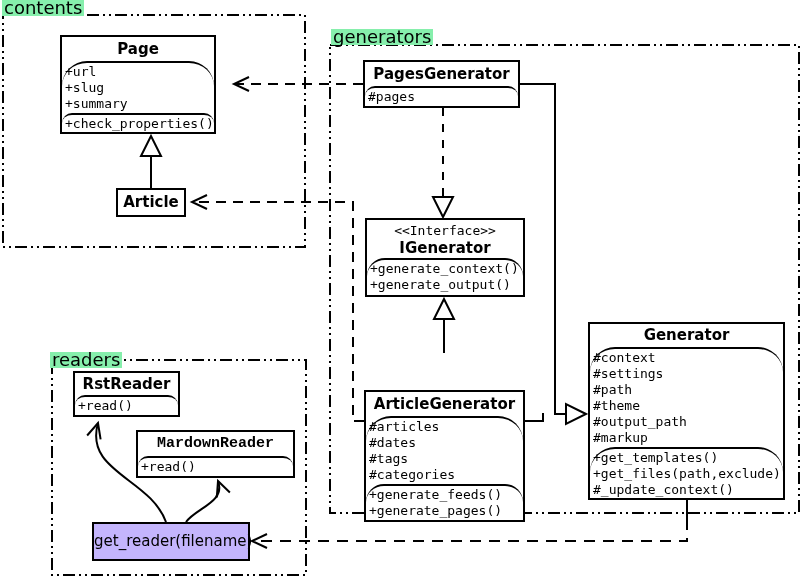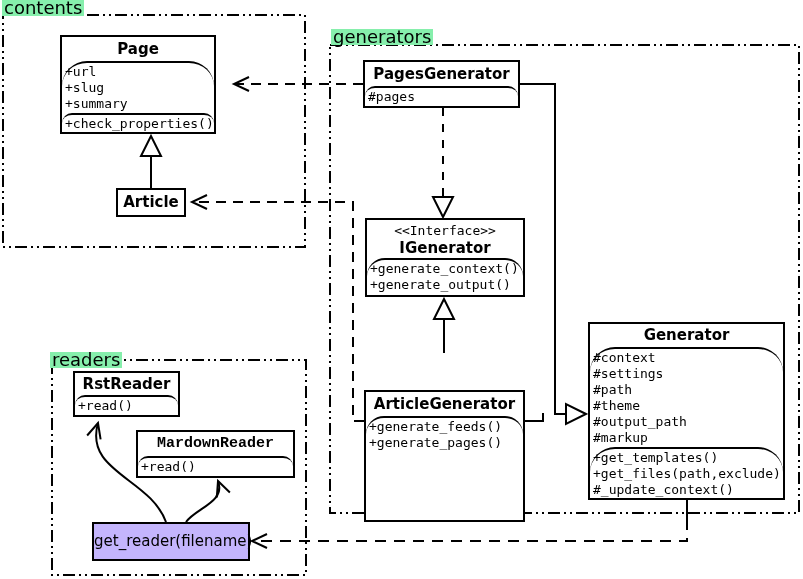--- a/index.html
+++ b/index.html
@@ -76,20 +76,21 @@
   <div class="cls" style="left:365px;top:218px;width:160px;height:79px;">
     <div class="cls-title" style="padding-top:2px;">
       <div class="stereo">&lt;&lt;Interface&gt;&gt;</div>
       <div style="line-height:19px;">IGenerator</div>
     </div>
     <div class="sec"><div>+generate_context()</div><div>+generate_output()</div></div>
   </div>
 
   <div class="cls" style="left:364px;top:353px;width:161px;height:132px;margin-top:37px;">
     <div class="cls-title" style="line-height:24px;">ArticleGenerator</div>
+    <div class="sec"><div>#articles</div><div>#dates</div><div>#tags</div><div>#categories</div></div>
     <div class="sec"><div>+generate_feeds()</div><div>+generate_pages()</div></div>
   </div>
 
   <div class="cls" style="left:588px;top:322px;width:197px;height:178px;">
     <div class="cls-title" style="line-height:23px;">Generator</div>
     <div class="sec"><div>#context</div><div>#settings</div><div>#path</div><div>#theme</div><div>#output_path</div><div>#markup</div></div>
     <div class="sec"><div>+get_templates()</div><div>+get_files(path,exclude)</div><div>#_update_context()</div></div>
   </div>
 
   <div class="cls" style="left:73px;top:371px;width:107px;height:46px;">

